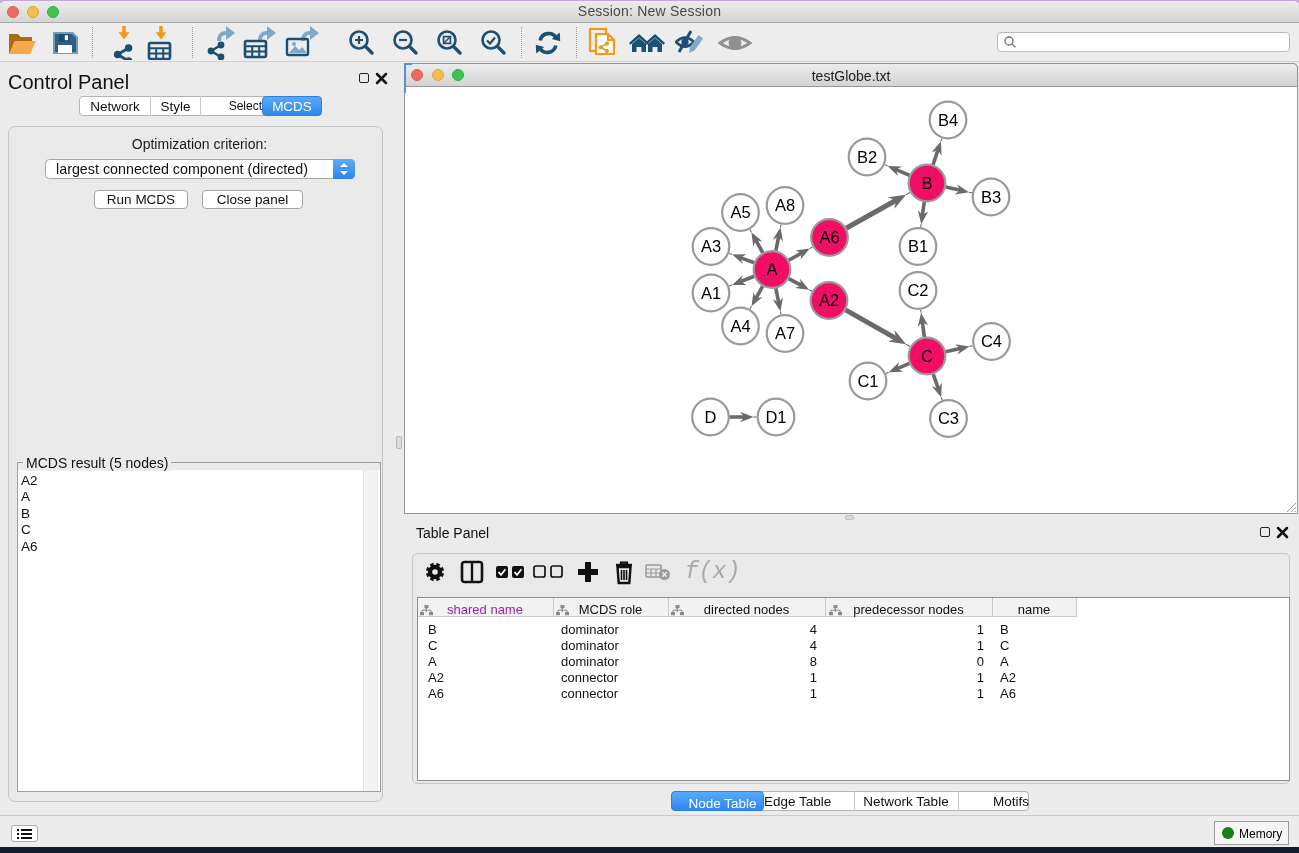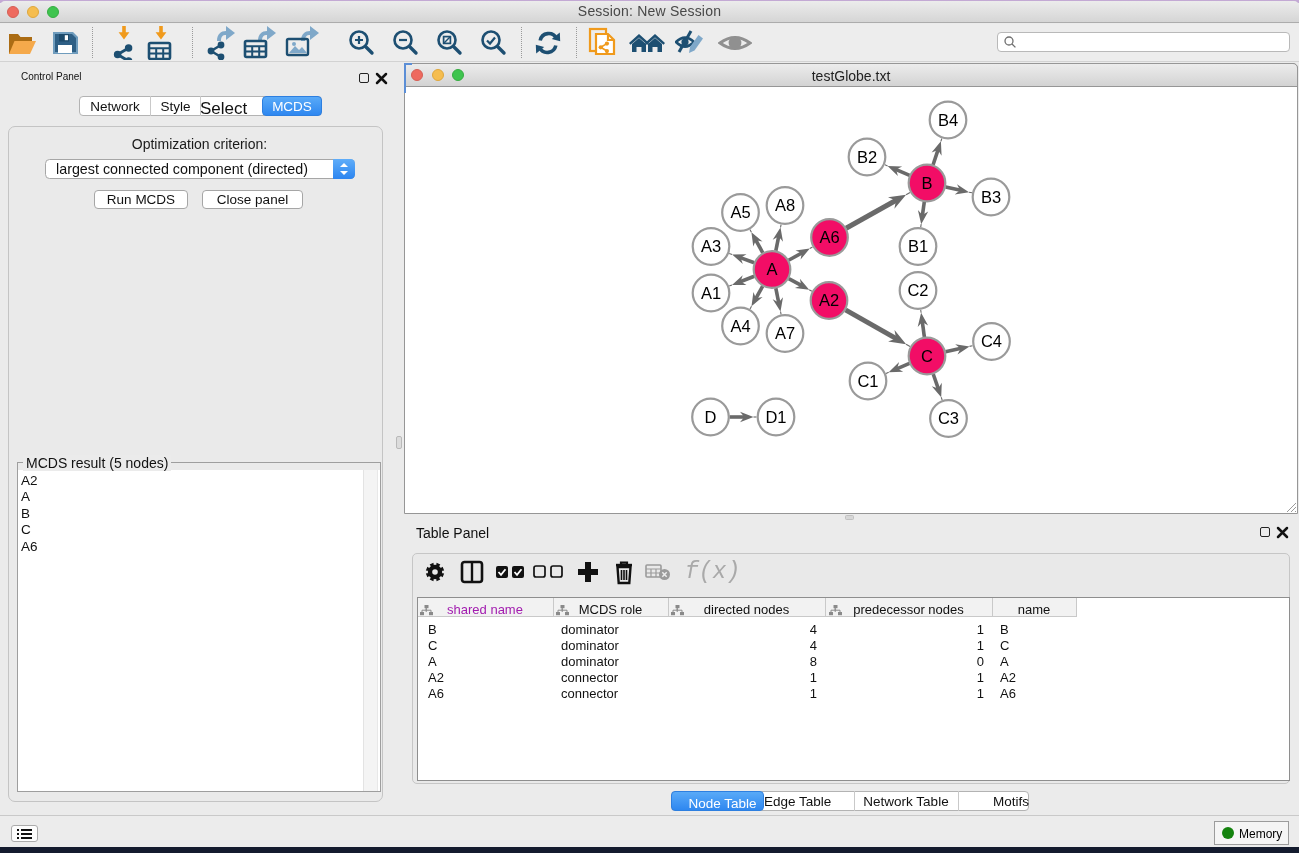--- a/index.html
+++ b/index.html
@@ -140,33 +140,33 @@
 <div class="ic" style="left:718.0px;top:28px;width:34px;height:30px"><svg width="34" height="30" viewBox="0 0 34 30">
 <path d="M2 15 Q17 4 32 15 Q17 26 2 15z" fill="none" stroke="#909090" stroke-width="3"></path>
 <circle cx="17" cy="15" r="6.4" fill="#909090"></circle>
     </svg></div>
 <div class="abs" style="left:997px;top:32px;width:293px;height:20px;background:#fff;border:1px solid #b9b9b9;border-radius:4px"></div>
 <svg class="abs" style="left:1003px;top:35px" width="14" height="14" viewBox="0 0 14 14">
     <circle cx="6" cy="6" r="4" fill="none" stroke="#6f6f6f" stroke-width="1.3"></circle>
     <path d="M9 9 l3.4 3.4" stroke="#6f6f6f" stroke-width="1.3"></path>
   </svg>
 
-<div class="abs" style="left:21px;top:71px;font-size:10px;color:#111">Control Panel</div>
+<div class="abs" style="left:8px;top:71px;font-size:20px;color:#111">Control Panel</div>
 <div class="abs" style="left:359px;top:73px;width:10px;height:10px;border:1.6px solid #222;border-radius:2px"></div>
 <svg class="abs" style="left:375px;top:72px" width="13" height="13" viewBox="0 0 13 13">
     <path d="M2 2 L11 11 M11 2 L2 11" stroke="#111" stroke-width="2.5" stroke-linecap="round"></path>
   </svg>
 
 <div class="abs" style="left:79px;top:96px;width:243px;height:20px;background:#fff;border:1px solid #b3b3b3;border-radius:4px"></div>
 <div class="abs" style="left:150px;top:96px;width:1px;height:20px;background:#c9c9c9"></div>
 <div class="abs" style="left:200px;top:96px;width:1px;height:20px;background:#c9c9c9"></div>
 <div class="abs" style="left:262px;top:96px;width:60px;height:20px;background:linear-gradient(#59aaf8,#2e87f0);border:1px solid #2d7fe0;border-radius:4px"></div>
 <div class="abs" style="left:79px;top:99px;width:72px;text-align:center;font-size:13.5px;color:#111">Network</div>
 <div class="abs" style="left:151px;top:99px;width:49px;text-align:center;font-size:13.5px;color:#111">Style</div>
-<div class="abs" style="left:200px;top:99px;width:62px;text-align:left;font-size:17px;color:#111">Select</div>
+<div class="abs" style="left:200px;top:99px;width:62px;text-align:right;font-size:12px;color:#111">Select</div>
 <div class="abs" style="left:262px;top:99px;width:60px;text-align:center;font-size:13.5px;color:#fff">MCDS</div>
 
 <div class="abs" style="left:8px;top:126px;width:375px;height:676px;background:#eaeaea;border:1px solid #c4c4c4;border-radius:7px"></div>
 <div class="abs" style="left:12px;top:135.5px;width:375px;text-align:center;font-size:14px;color:#1a1a1a">Optimization criterion:</div>
 
 <div class="abs" style="left:45px;top:159px;width:310px;height:20px;background:#fff;border:1px solid #a6a6a6;border-radius:4.5px"></div>
 <div class="abs" style="left:333px;top:159px;width:22px;height:20px;background:linear-gradient(#5fadf9,#2c85f0);border-radius:0 4.5px 4.5px 0"></div>
 <svg class="abs" style="left:337px;top:161px" width="14" height="16" viewBox="0 0 14 16">
     <path d="M3 6 L7 2 L11 6z M3 10 L7 14 L11 10z" fill="#fff"></path>
   </svg>

